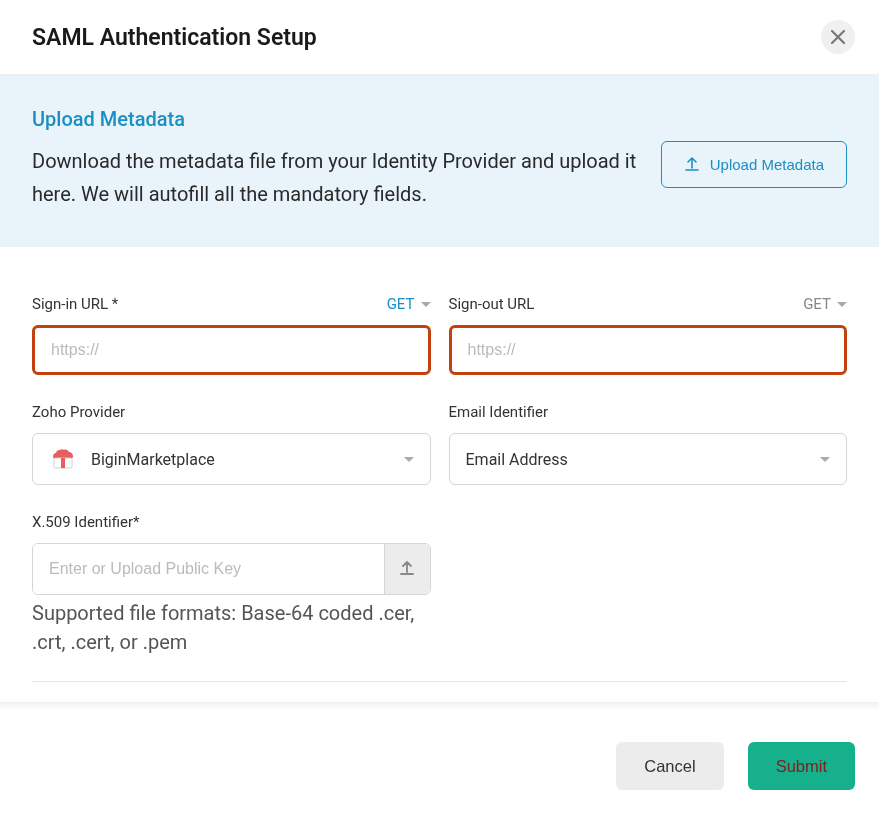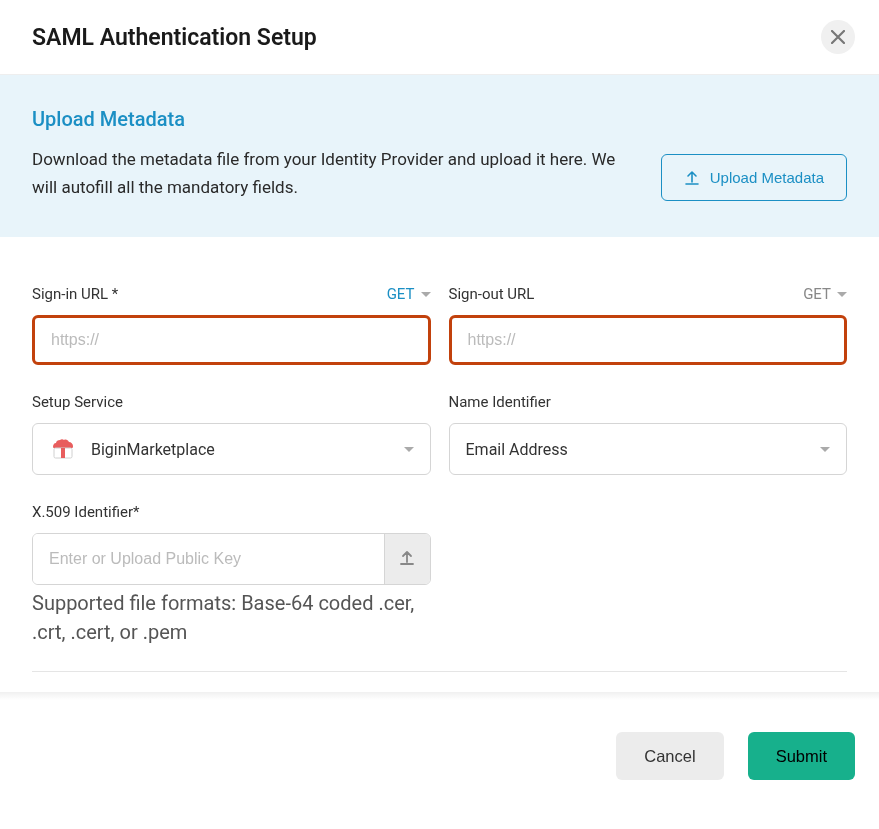--- a/index.html
+++ b/index.html
@@ -36,34 +36,34 @@
       justify-content: center;
       cursor: pointer;
       color: #777;
       font-size: 20px;
     }
     .upload-banner {
       background: #e8f4fa;
       padding: 32px 32px 36px 32px;
       display: flex;
       justify-content: space-between;
-      align-items: flex-end;
+      align-items: center;
       gap: 24px;
     }
     .upload-banner-left {
       flex: 1;
     }
     .upload-title {
       font-size: 20px;
       font-weight: 500;
       color: #1b8fc4;
       margin-bottom: 14px;
     }
     .upload-desc {
-      font-size: 17px;
+      font-size: 20px;
       line-height: 1.65;
       color: #2a2a2a;
     }
     .upload-btn {
       border: 1px solid #1b8fc4;
       background: transparent;
       color: #1b8fc4;
       padding: 14px 22px;
       border-radius: 6px;
       font-size: 15px;
@@ -221,21 +221,21 @@
       font-size: 16.5px;
       border: none;
       cursor: pointer;
     }
     .btn-cancel {
       background: #ececec;
       color: #333;
     }
     .btn-submit {
       background: #17b08c;
-      color: #000000;
+      color: #7f1d1d;
     }
   </style>
 </head>
 <body>
 
 <div class="header">
   <h1 class="page-title">SAML Authentication Setup</h1>
   <button class="close-btn">
     <span>
       <svg width="14" height="14" viewBox="0 0 14 14">
@@ -279,40 +279,40 @@
       <div class="method-select method-gray">
         <span>GET</span>
         <span class="chevron"></span>
       </div>
     </div>
     <input class="text-input" type="text" placeholder="https://" style="">
   </div>
 
   <div class="field">
     <div class="field-header">
-      <span class="field-label">Setup Service</span>
+      <span class="field-label">Zoho Provider</span>
     </div>
     <div class="select-box">
       <div class="select-content">
         <span class="service-icon">
           <svg width="28" height="28" viewBox="0 0 28 28">
             <path d="M4 12 C4 10 5 8 7 8 C7 6 9 5 11 5 C12 4 14 4 15 5 C17 4 19 5 20 7 C22 7 24 9 24 11 C24 12 24 13 23 13 L5 13 C4 13 4 12 4 12 Z" fill="#e85d5d"></path>
             <rect x="5" y="13" width="18" height="10" rx="1.5" fill="#fff" stroke="#d0d0d0" stroke-width="1"></rect>
             <rect x="12" y="13" width="4" height="10" fill="#e85d5d"></rect>
           </svg>
         </span>
         <span>BiginMarketplace</span>
       </div>
       <span class="chevron"></span>
     </div>
   </div>
 
   <div class="field">
     <div class="field-header">
-      <span class="field-label">Name Identifier</span>
+      <span class="field-label">Email Identifier</span>
     </div>
     <div class="select-box">
       <div class="select-content">
         <span>Email Address</span>
       </div>
       <span class="chevron"></span>
     </div>
   </div>
 
   <div class="field cert-wrap">

